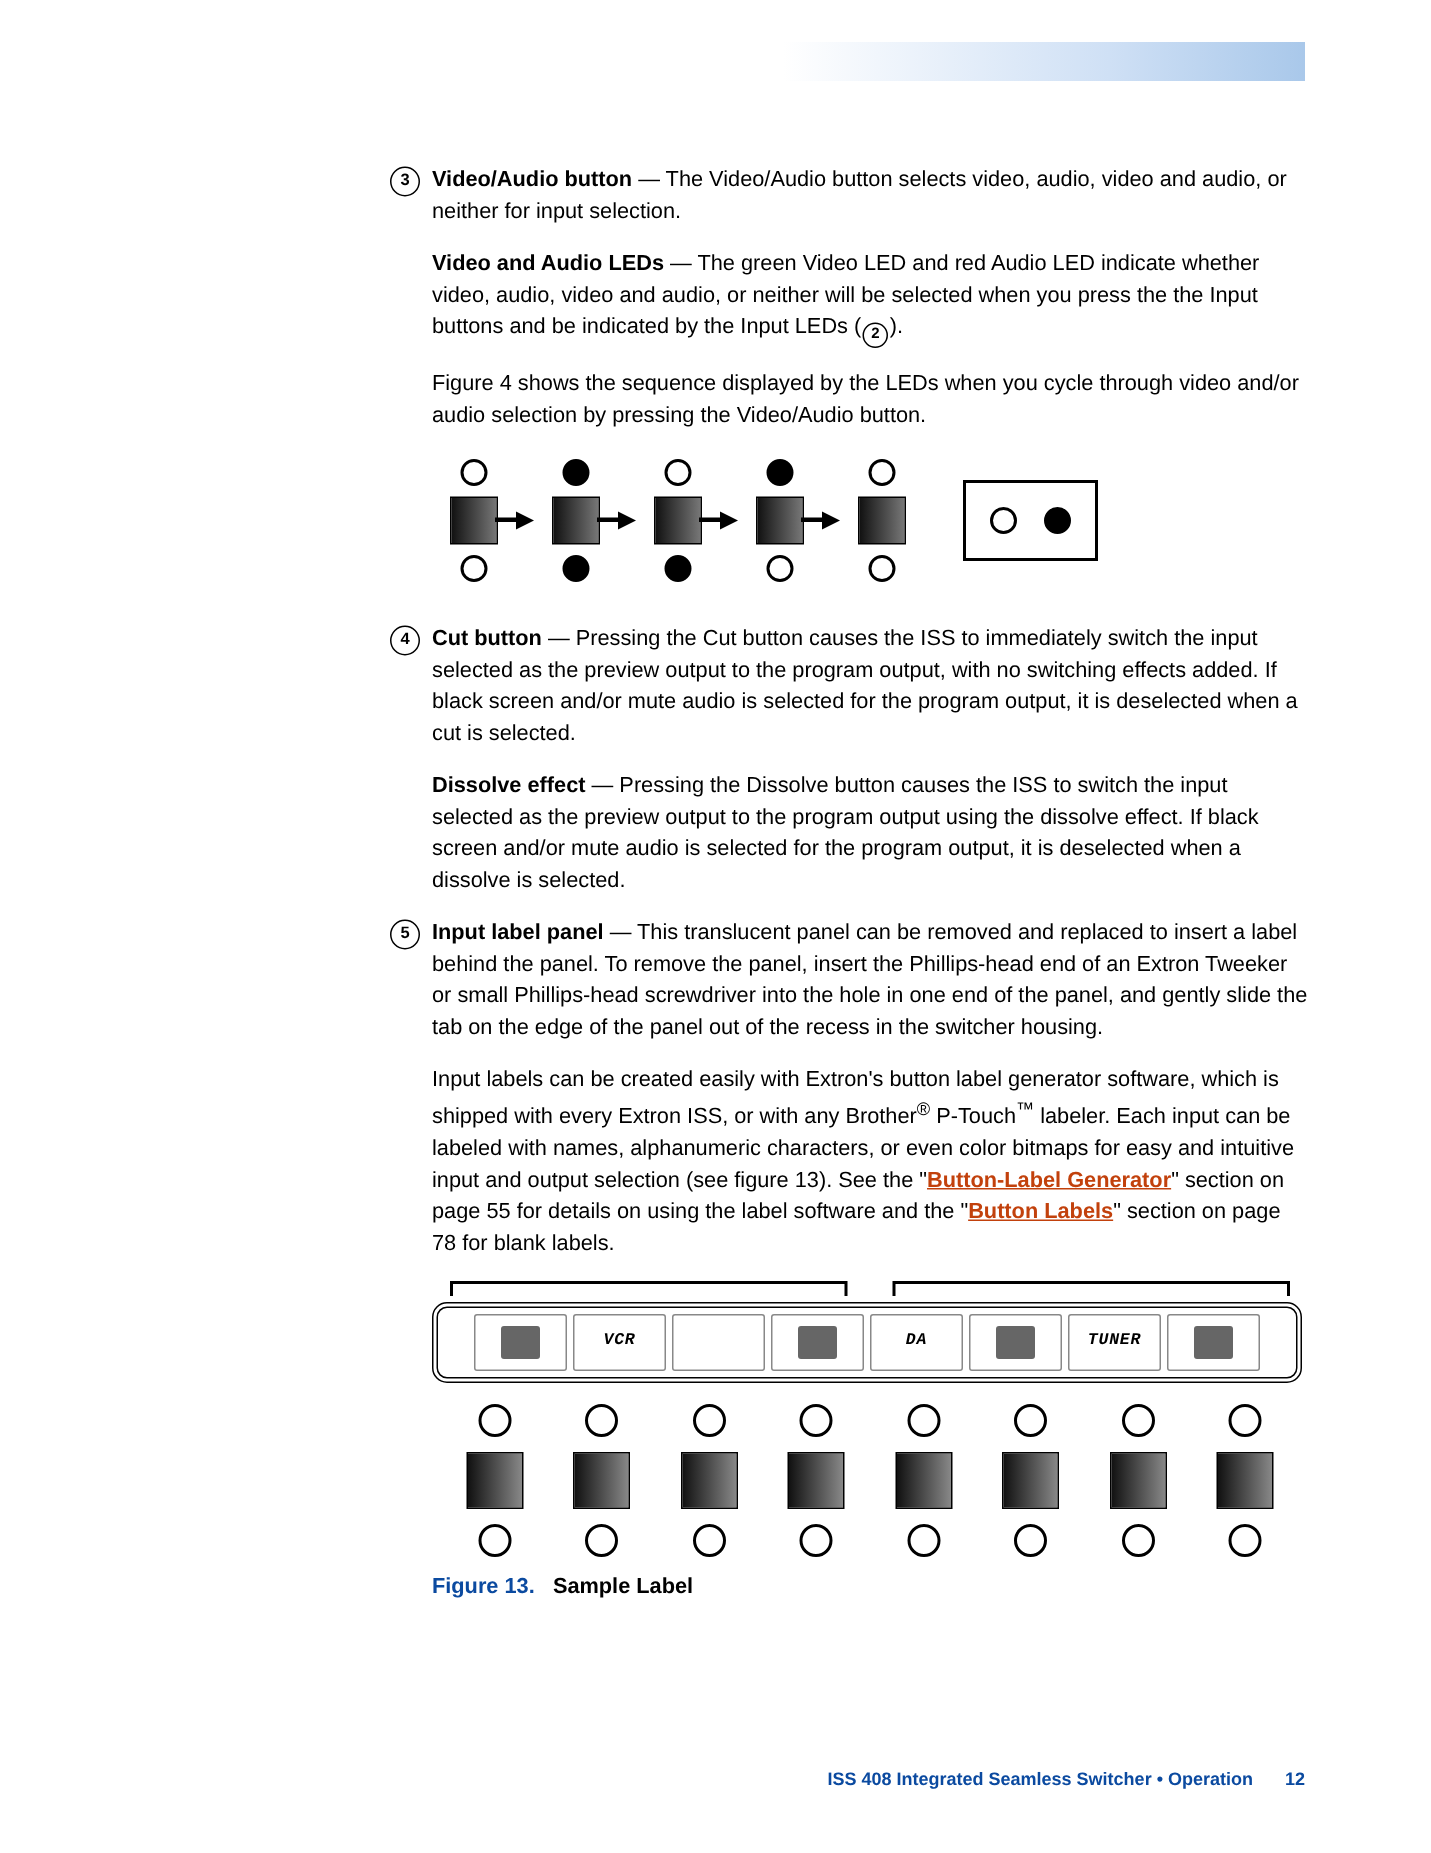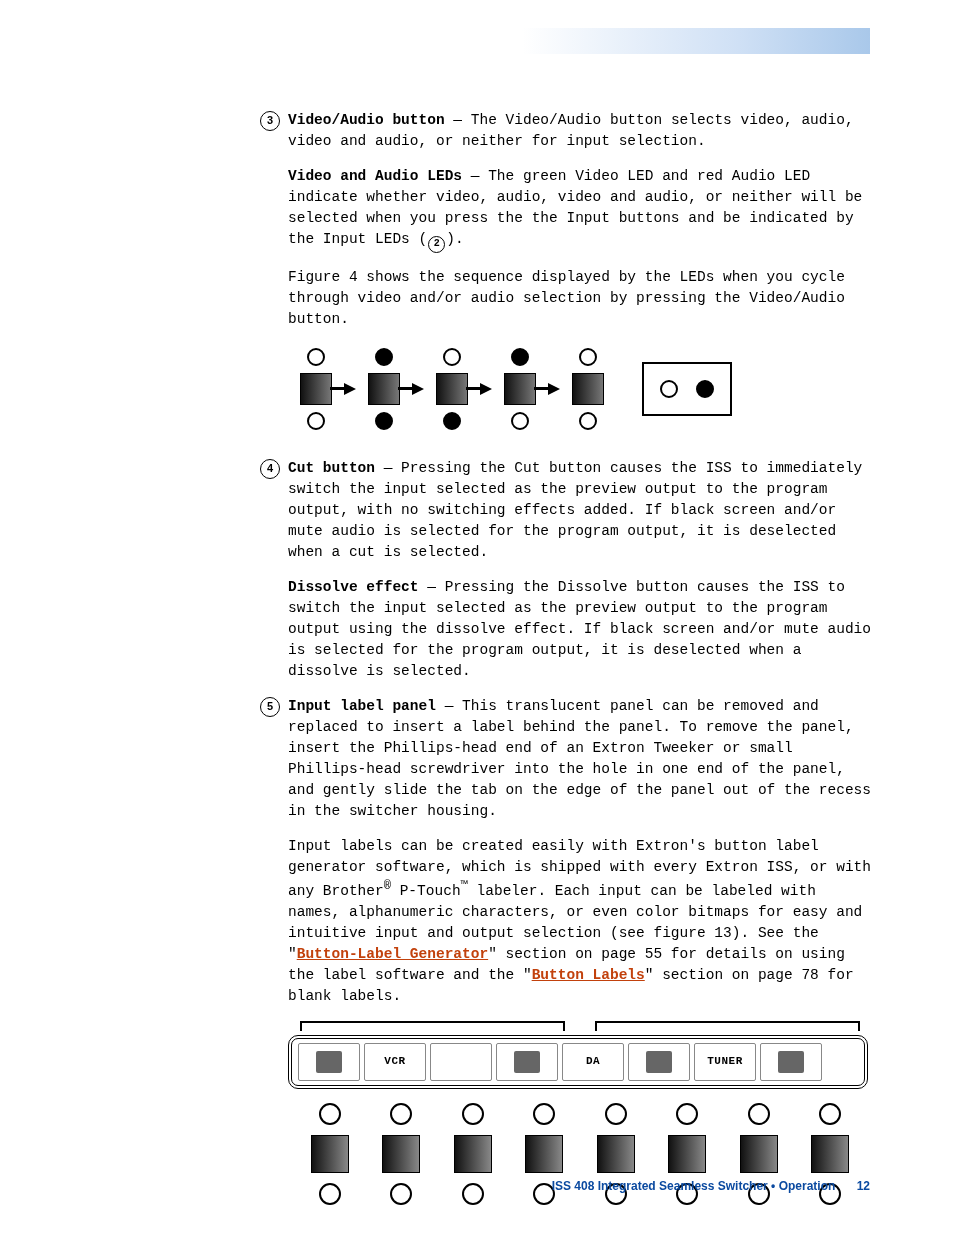--- a/index.html
+++ b/index.html
@@ -40,21 +40,21 @@
     font-size: 11px; font-weight: bold;
     margin-right: 8px;
     flex: 0 0 auto;
     margin-top: 1px;
   }
   .callout.inline {
     width: 15px; height: 15px; font-size: 10px;
     margin: 0 1px;
     vertical-align: -3px;
   }
-  p { margin: 0 0 14px 0; font-family: Liberation Mono, monospace; }
+  p { margin: 0 0 14px 0; }
   .bold { font-weight: bold; }
   .figcap { margin-top: 8px; margin-bottom: 10px; }
   .figlabel { color: #0b4aa0; font-weight: bold; }
   .figtitle { font-weight: bold; }
   .link { color: #c2410c; font-weight: bold; }
   .footer {
     position: absolute;
     bottom: 40px;
     right: 84px;
     font-size: 12px;
@@ -70,21 +70,21 @@
   .led { width:14px; height:14px; border:2px solid #000; border-radius:50%; margin:4px 0; }
   .led.solid { background:#000; }
   .btn { width:30px; height:30px; background:linear-gradient(to right,#111,#777); border:1px solid #000; margin:3px 0; }
   .arr { width:0;height:0;border-top:6px solid transparent;border-bottom:6px solid transparent;border-left:12px solid #000; margin:0 10px; position:relative; }
   .arr::before { content:""; position:absolute; left:-26px; top:-1.5px; width:18px; height:3px; background:#000; }
   .legend { margin-left:36px; border:2px solid #000; padding:12px 16px; display:flex; align-items:center; gap:18px; }
 
   
   .fig13wrap { margin-left: 0; }
   .fig13 { margin: 10px 0 10px 0; }
-  .panel { width: 560px; border:4px double #000; border-radius:10px; padding:4px 6px; display:flex; justify-content:flex-start; gap:4px; }
+  .panel { width: 560px; border:4px double #000; border-radius:10px; padding:4px 6px; display:flex; justify-content:center; gap:4px;font-style:italic; }
   .panel .slot { width:60px; height:36px; border:1px solid #888; border-radius:2px; display:flex; align-items:center; justify-content:center; font-size:11px; font-weight:bold; font-family: "Courier New", monospace; letter-spacing:0.5px; }
   .iconblock { width:26px; height:22px; background:#666; border-radius:2px; }
   .braces { display:flex; justify-content:space-between; width:560px; margin:0 auto 4px; }
   .brace { width:265px; border-top:2px solid #000; position:relative; height:8px; }
   .brace::before, .brace::after { content:""; position:absolute; top:0; width:2px; height:8px; background:#000; }
   .brace::before { left:0; } .brace::after { right:0; }
   .btnrow { width:560px; margin:14px auto 0; display:flex; justify-content:space-between; }
   .btnrow .c { display:flex; flex-direction:column; align-items:center; width:60px; }
   .btnrow .led2 { width:18px;height:18px;border:2.5px solid #000;border-radius:50%; }
   .btnrow .bt { width:36px;height:36px;background:linear-gradient(to right,#111,#888);border:1px solid #000;margin:10px 0; }
@@ -237,20 +237,23 @@
                 <span class="led2"></span>
               </div>
             <div class="c">
                 <span class="led2"></span>
                 <span class="bt"></span>
                 <span class="led2"></span>
               </div>
           </div>
         </div>
 
+        <p class="figcap">
+          <span class="figlabel">Figure 13.</span>&nbsp;&nbsp;&nbsp;<span class="figtitle">Sample Label</span>
+        </p>
       </div>
     </div>
 
   </div>
 
   <div class="footer">
     <span>ISS 408 Integrated Seamless Switcher • Operation</span>
     <span class="pn">12</span>
   </div>
 </div>

